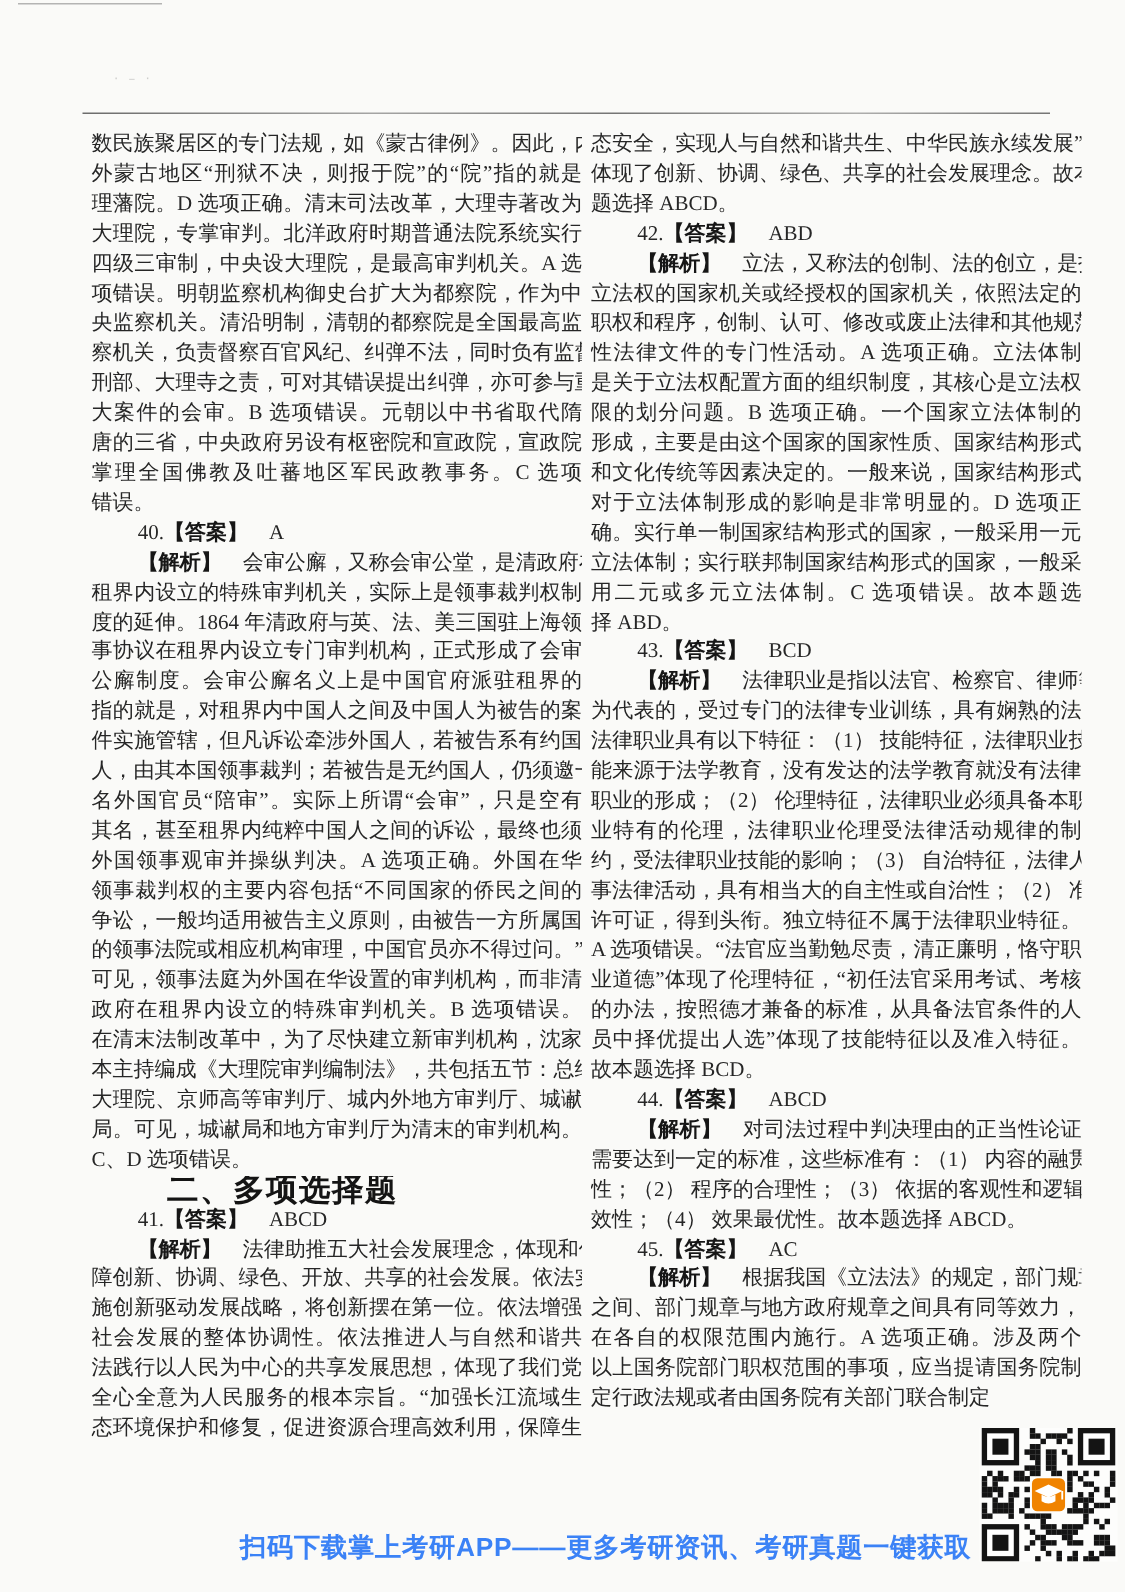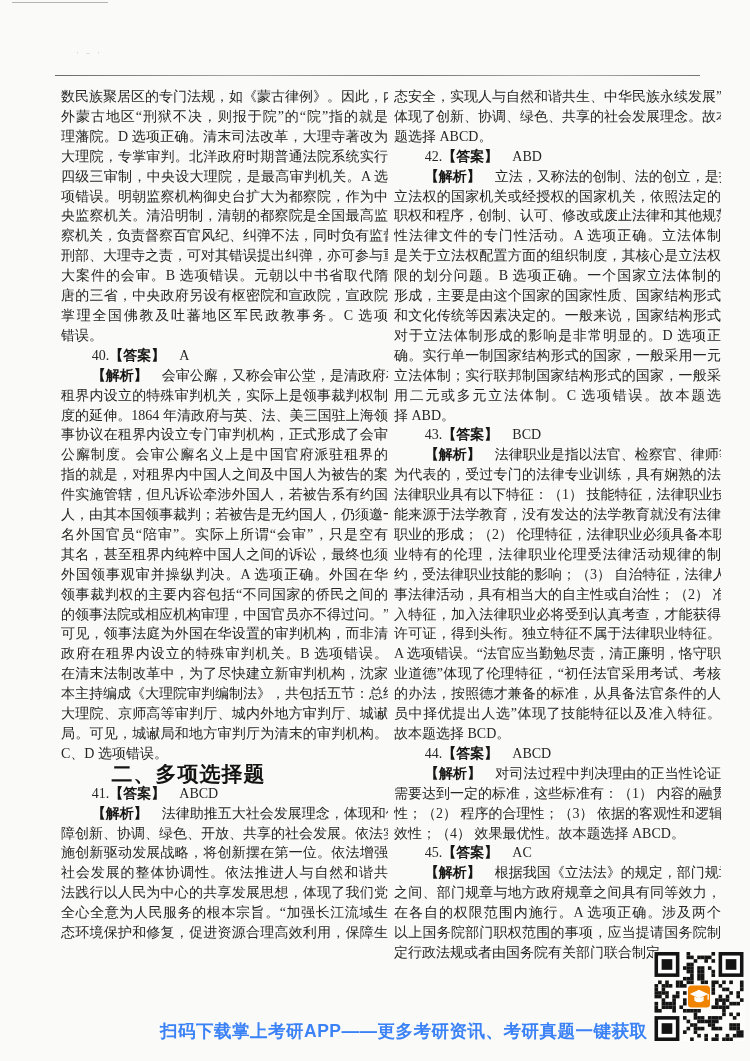--- a/index.html
+++ b/index.html
@@ -57,20 +57,21 @@
         <div class="line">度的延伸。1864 年清政府与英、法、美三国驻上海领</div>
         <div class="line">事协议在租界内设立专门审判机构，正式形成了会审</div>
         <div class="line">公廨制度。会审公廨名义上是中国官府派驻租界的</div>
         <div class="line">指的就是，对租界内中国人之间及中国人为被告的案</div>
         <div class="line">件实施管辖，但凡诉讼牵涉外国人，若被告系有约国</div>
         <div class="line">人，由其本国领事裁判；若被告是无约国人，仍须邀一</div>
         <div class="line">名外国官员“陪审”。实际上所谓“会审”，只是空有</div>
         <div class="line">其名，甚至租界内纯粹中国人之间的诉讼，最终也须</div>
         <div class="line">外国领事观审并操纵判决。A 选项正确。外国在华</div>
         <div class="line">领事裁判权的主要内容包括“不同国家的侨民之间的</div>
+        <div class="line">争讼，一般均适用被告主义原则，由被告一方所属国</div>
         <div class="line">的领事法院或相应机构审理，中国官员亦不得过问。”</div>
         <div class="line">可见，领事法庭为外国在华设置的审判机构，而非清</div>
         <div class="line">政府在租界内设立的特殊审判机关。B 选项错误。</div>
         <div class="line">在清末法制改革中，为了尽快建立新审判机构，沈家</div>
         <div class="line">本主持编成《大理院审判编制法》，共包括五节：总纲、</div>
         <div class="line">大理院、京师高等审判厅、城内外地方审判厅、城谳</div>
         <div class="line">局。可见，城谳局和地方审判厅为清末的审判机构。</div>
         <div class="line noj">C、D 选项错误。</div>
         <div class="line heading noj">二、多项选择题</div>
         <div class="line indent noj">41.<b>【答案】</b>　ABCD</div>
@@ -102,21 +103,20 @@
         <div class="line noj">择 ABD。</div>
         <div class="line indent noj">43.<b>【答案】</b>　BCD</div>
         <div class="line indent"><b>【解析】</b>　法律职业是指以法官、检察官、律师等</div>
         <div class="line">为代表的，受过专门的法律专业训练，具有娴熟的法</div>
         <div class="line">法律职业具有以下特征：（1） 技能特征，法律职业技</div>
         <div class="line">能来源于法学教育，没有发达的法学教育就没有法律</div>
         <div class="line">职业的形成；（2） 伦理特征，法律职业必须具备本职</div>
         <div class="line">业特有的伦理，法律职业伦理受法律活动规律的制</div>
         <div class="line">约，受法律职业技能的影响；（3） 自治特征，法律人从</div>
         <div class="line">事法律活动，具有相当大的自主性或自治性；（2） 准</div>
-        <div class="line">入特征，加入法律职业必将受到认真考查，才能获得</div>
         <div class="line">许可证，得到头衔。独立特征不属于法律职业特征。</div>
         <div class="line">A 选项错误。“法官应当勤勉尽责，清正廉明，恪守职</div>
         <div class="line">业道德”体现了伦理特征，“初任法官采用考试、考核</div>
         <div class="line">的办法，按照德才兼备的标准，从具备法官条件的人</div>
         <div class="line">员中择优提出人选”体现了技能特征以及准入特征。</div>
         <div class="line noj">故本题选择 BCD。</div>
         <div class="line indent noj">44.<b>【答案】</b>　ABCD</div>
         <div class="line indent"><b>【解析】</b>　对司法过程中判决理由的正当性论证</div>
         <div class="line">需要达到一定的标准，这些标准有：（1） 内容的融贯</div>
         <div class="line">性；（2） 程序的合理性；（3） 依据的客观性和逻辑有</div>

